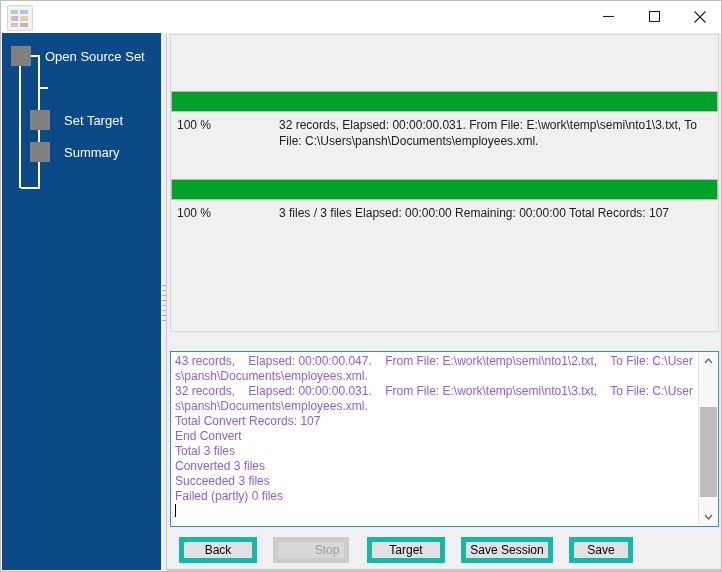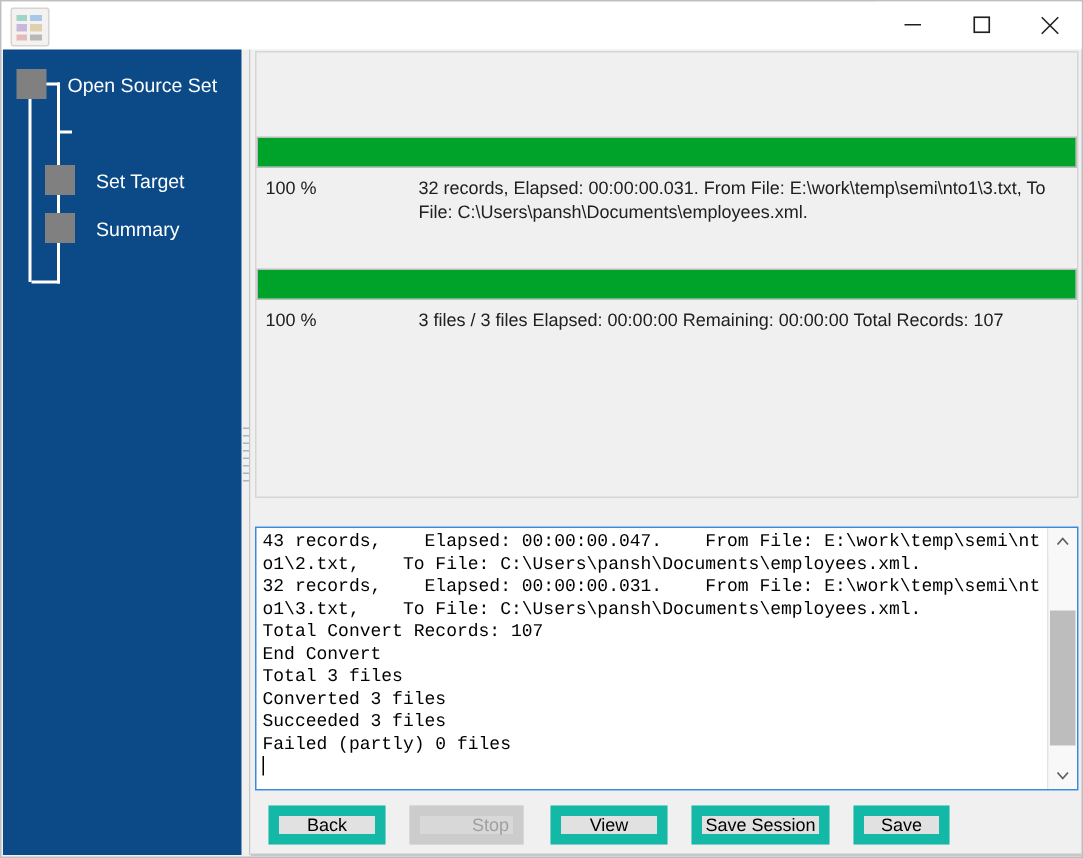--- a/index.html
+++ b/index.html
@@ -214,24 +214,24 @@
     box-sizing: border-box;
     overflow: hidden;
   }
   .output-text {
     position: absolute;
     left: 0; top: 0;
     width: 527px;
     height: 174px;
     padding: 2px 3px 0 4px;
     box-sizing: border-box;
-    font-family: Liberation Mono, monospace;
+    font-family: Liberation Sans, sans-serif;
     font-size: 12px;
     line-height: 15px;
-    color: #000000;
+    color: #8b5cf6;
     white-space: pre-wrap;
     word-break: break-all;
     overflow: hidden;
   }
   .caret {
     display: inline-block;
     width: 1px;
     height: 13px;
     background: #000;
     vertical-align: -2px;
@@ -273,21 +273,21 @@
     left: 0;
     top: 502px;
     width: 556px;
     height: 36px;
   }
   .btn {
     position: absolute;
     top: 2px;
     height: 26px;
     background: #e1e1e1;
-    border: 7px solid #14b8a6;
+    border: 5px solid #14b8a6;
     box-sizing: border-box;
     font-family: "Liberation Sans", sans-serif;
     font-size: 12px;
     color: #000000;
     display: flex;
     align-items: center;
     justify-content: center;
     padding: 0;
   }
   .btn.disabled {
@@ -424,20 +424,20 @@
           <svg width="9" height="6" viewBox="0 0 9 6">
               <polyline points="1,1 4.5,5 8,1" fill="none" stroke="#606060" stroke-width="1.2"></polyline>
             </svg>
         </div>
       </div>
     </div>
 
     <div class="btnbar">
       <button class="btn" style="left:12px; width:78px;">Back</button>
       <button class="btn disabled" style="left:106px; width:76px;" disabled="">Stop</button>
-      <button class="btn" style="left:200px; width:78px;">View</button>
+      <button class="btn" style="left:200px; width:78px;">Target</button>
       <button class="btn" style="left:294px; width:92px;">Save Session</button>
       <button class="btn" style="left:402px; width:64px;">Save</button>
       <div class="bottom-edge"></div>
     </div>
 
   </div>
 </div>
 
 </body></html>

